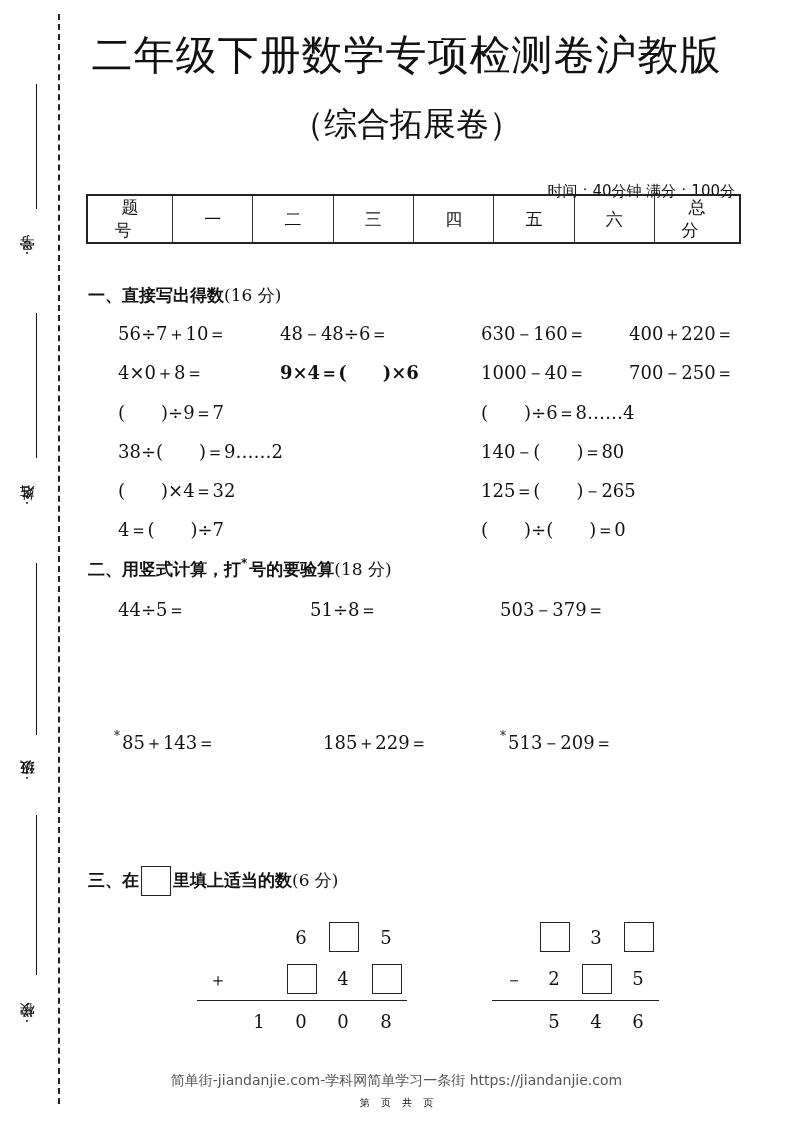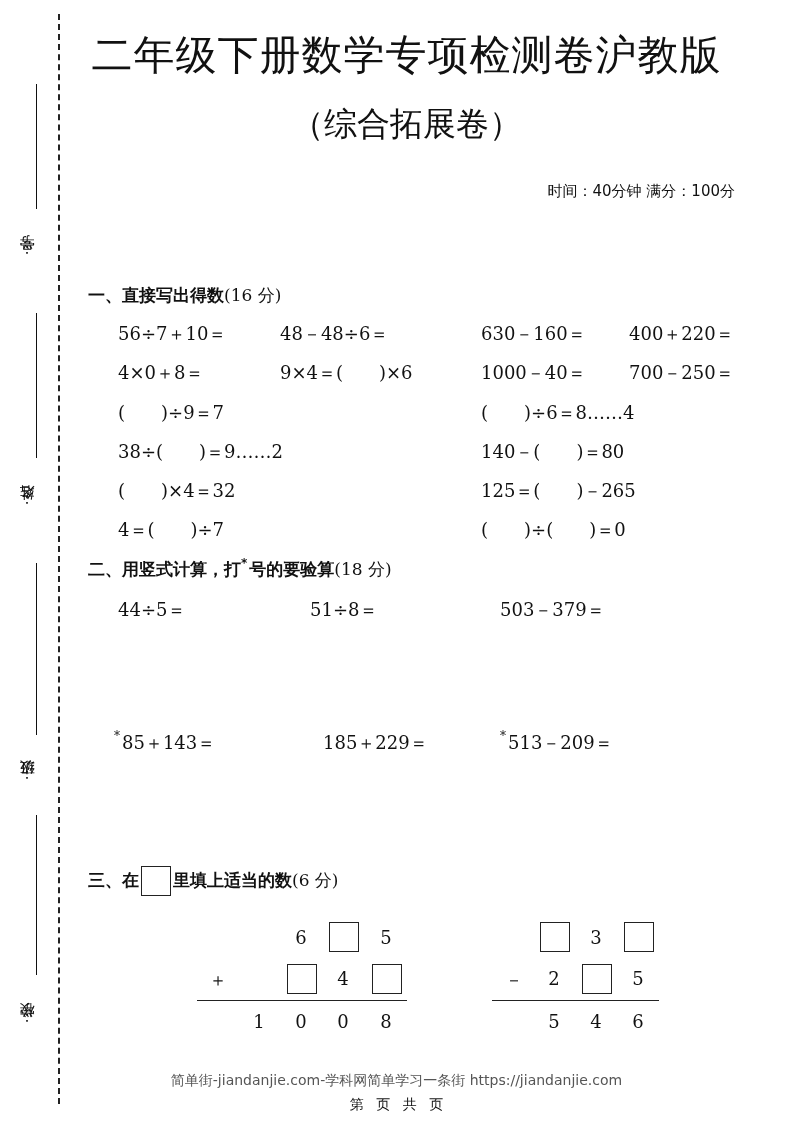--- a/index.html
+++ b/index.html
@@ -23,55 +23,65 @@
   .section-title .pts { font-weight:normal; font-family:"DejaVu Serif", serif; }
   .eq { font-size:18px; font-family:"DejaVu Serif", serif; white-space:nowrap; }
   .dot-mark { font-size:12px; vertical-align:top; position:relative; top:-2px; margin-right:2px; }
 
   .box { display:inline-block; width:28px; height:28px; border:1.5px solid #222; vertical-align:middle; }
   .vbox { position:absolute; width:28px; height:28px; border:1.5px solid #222; }
   .vdigit { position:absolute; font-size:18px; font-family:"DejaVu Serif", serif; width:28px; text-align:center; }
   .vline { position:absolute; height:0; border-top:1.5px solid #222; }
 
   .footer1 { left:0; width:793px; top:1072px; text-align:center; font-size:14px; color:#555; font-family:"DejaVu Sans", sans-serif; }
-  .footer2 { left:0; width:793px; top:1096px; text-align:center; font-size:14px; color:#111; word-spacing:8px; font-family:"DejaVu Sans", sans-serif; }
+  .footer2 { left:0; width:793px; top:1096px; text-align:center; font-size:10px; color:#111; word-spacing:8px; font-family:"DejaVu Sans", sans-serif; }
 </style>
 </head>
 <body>
 
 <div class="dash-line"></div>
 <div class="side-line" style="top:84px;height:125px;"></div>
 <div class="side-label" style="top:212px;height:50px;">学号：</div>
 <div class="side-line" style="top:313px;height:145px;"></div>
 <div class="side-label" style="top:462px;height:50px;">姓名：</div>
 <div class="side-line" style="top:563px;height:172px;"></div>
 <div class="side-label" style="top:737px;height:50px;">班级：</div>
 <div class="side-line" style="top:815px;height:160px;"></div>
 <div class="side-label" style="top:980px;height:50px;">学校：</div>
 
 <div class="abs title">二年级下册数学专项检测卷沪教版</div>
 <div class="abs subtitle">（综合拓展卷）</div>
 <div class="abs timeinfo">时间：40分钟  满分：100分</div>
 
 <table class="score">
   <tbody>
+      <tr>
+    <td class="head">题 号</td>
+    <td>一</td>
+    <td>二</td>
+    <td>三</td>
+    <td>四</td>
+    <td>五</td>
+    <td>六</td>
+    <td class="head">总 分</td>
+  </tr>
 </tbody>
   </table>
 
 <div class="abs section-title" style="top:284px;">
   <span>一、直接写出得数</span><span class="pts">(16 分)</span>
 </div>
 
 <div class="abs eq" style="left:118px;top:322px;">56÷7＋10＝</div>
 <div class="abs eq" style="left:280px;top:322px;">48－48÷6＝</div>
 <div class="abs eq" style="left:481px;top:322px;">630－160＝</div>
 <div class="abs eq" style="left:629px;top:322px;">400＋220＝</div>
 
 <div class="abs eq" style="left:118px;top:361px;">4×0＋8＝</div>
-<div class="abs eq" style="left:280px;top:361px;">9×4＝(　　)×6</div>
+<div class="abs eq" style="left:280px;top:361px;font-weight:bold;">9×4＝(　　)×6</div>
 <div class="abs eq" style="left:481px;top:361px;">1000－40＝</div>
 <div class="abs eq" style="left:629px;top:361px;">700－250＝</div>
 
 <div class="abs eq" style="left:118px;top:401px;">(　　)÷9＝7</div>
 <div class="abs eq" style="left:481px;top:401px;">(　　)÷6＝8……4</div>
 
 <div class="abs eq" style="left:118px;top:440px;">38÷(　　)＝9……2</div>
 <div class="abs eq" style="left:481px;top:440px;">140－(　　)＝80</div>
 
 <div class="abs eq" style="left:118px;top:479px;">(　　)×4＝32</div>

